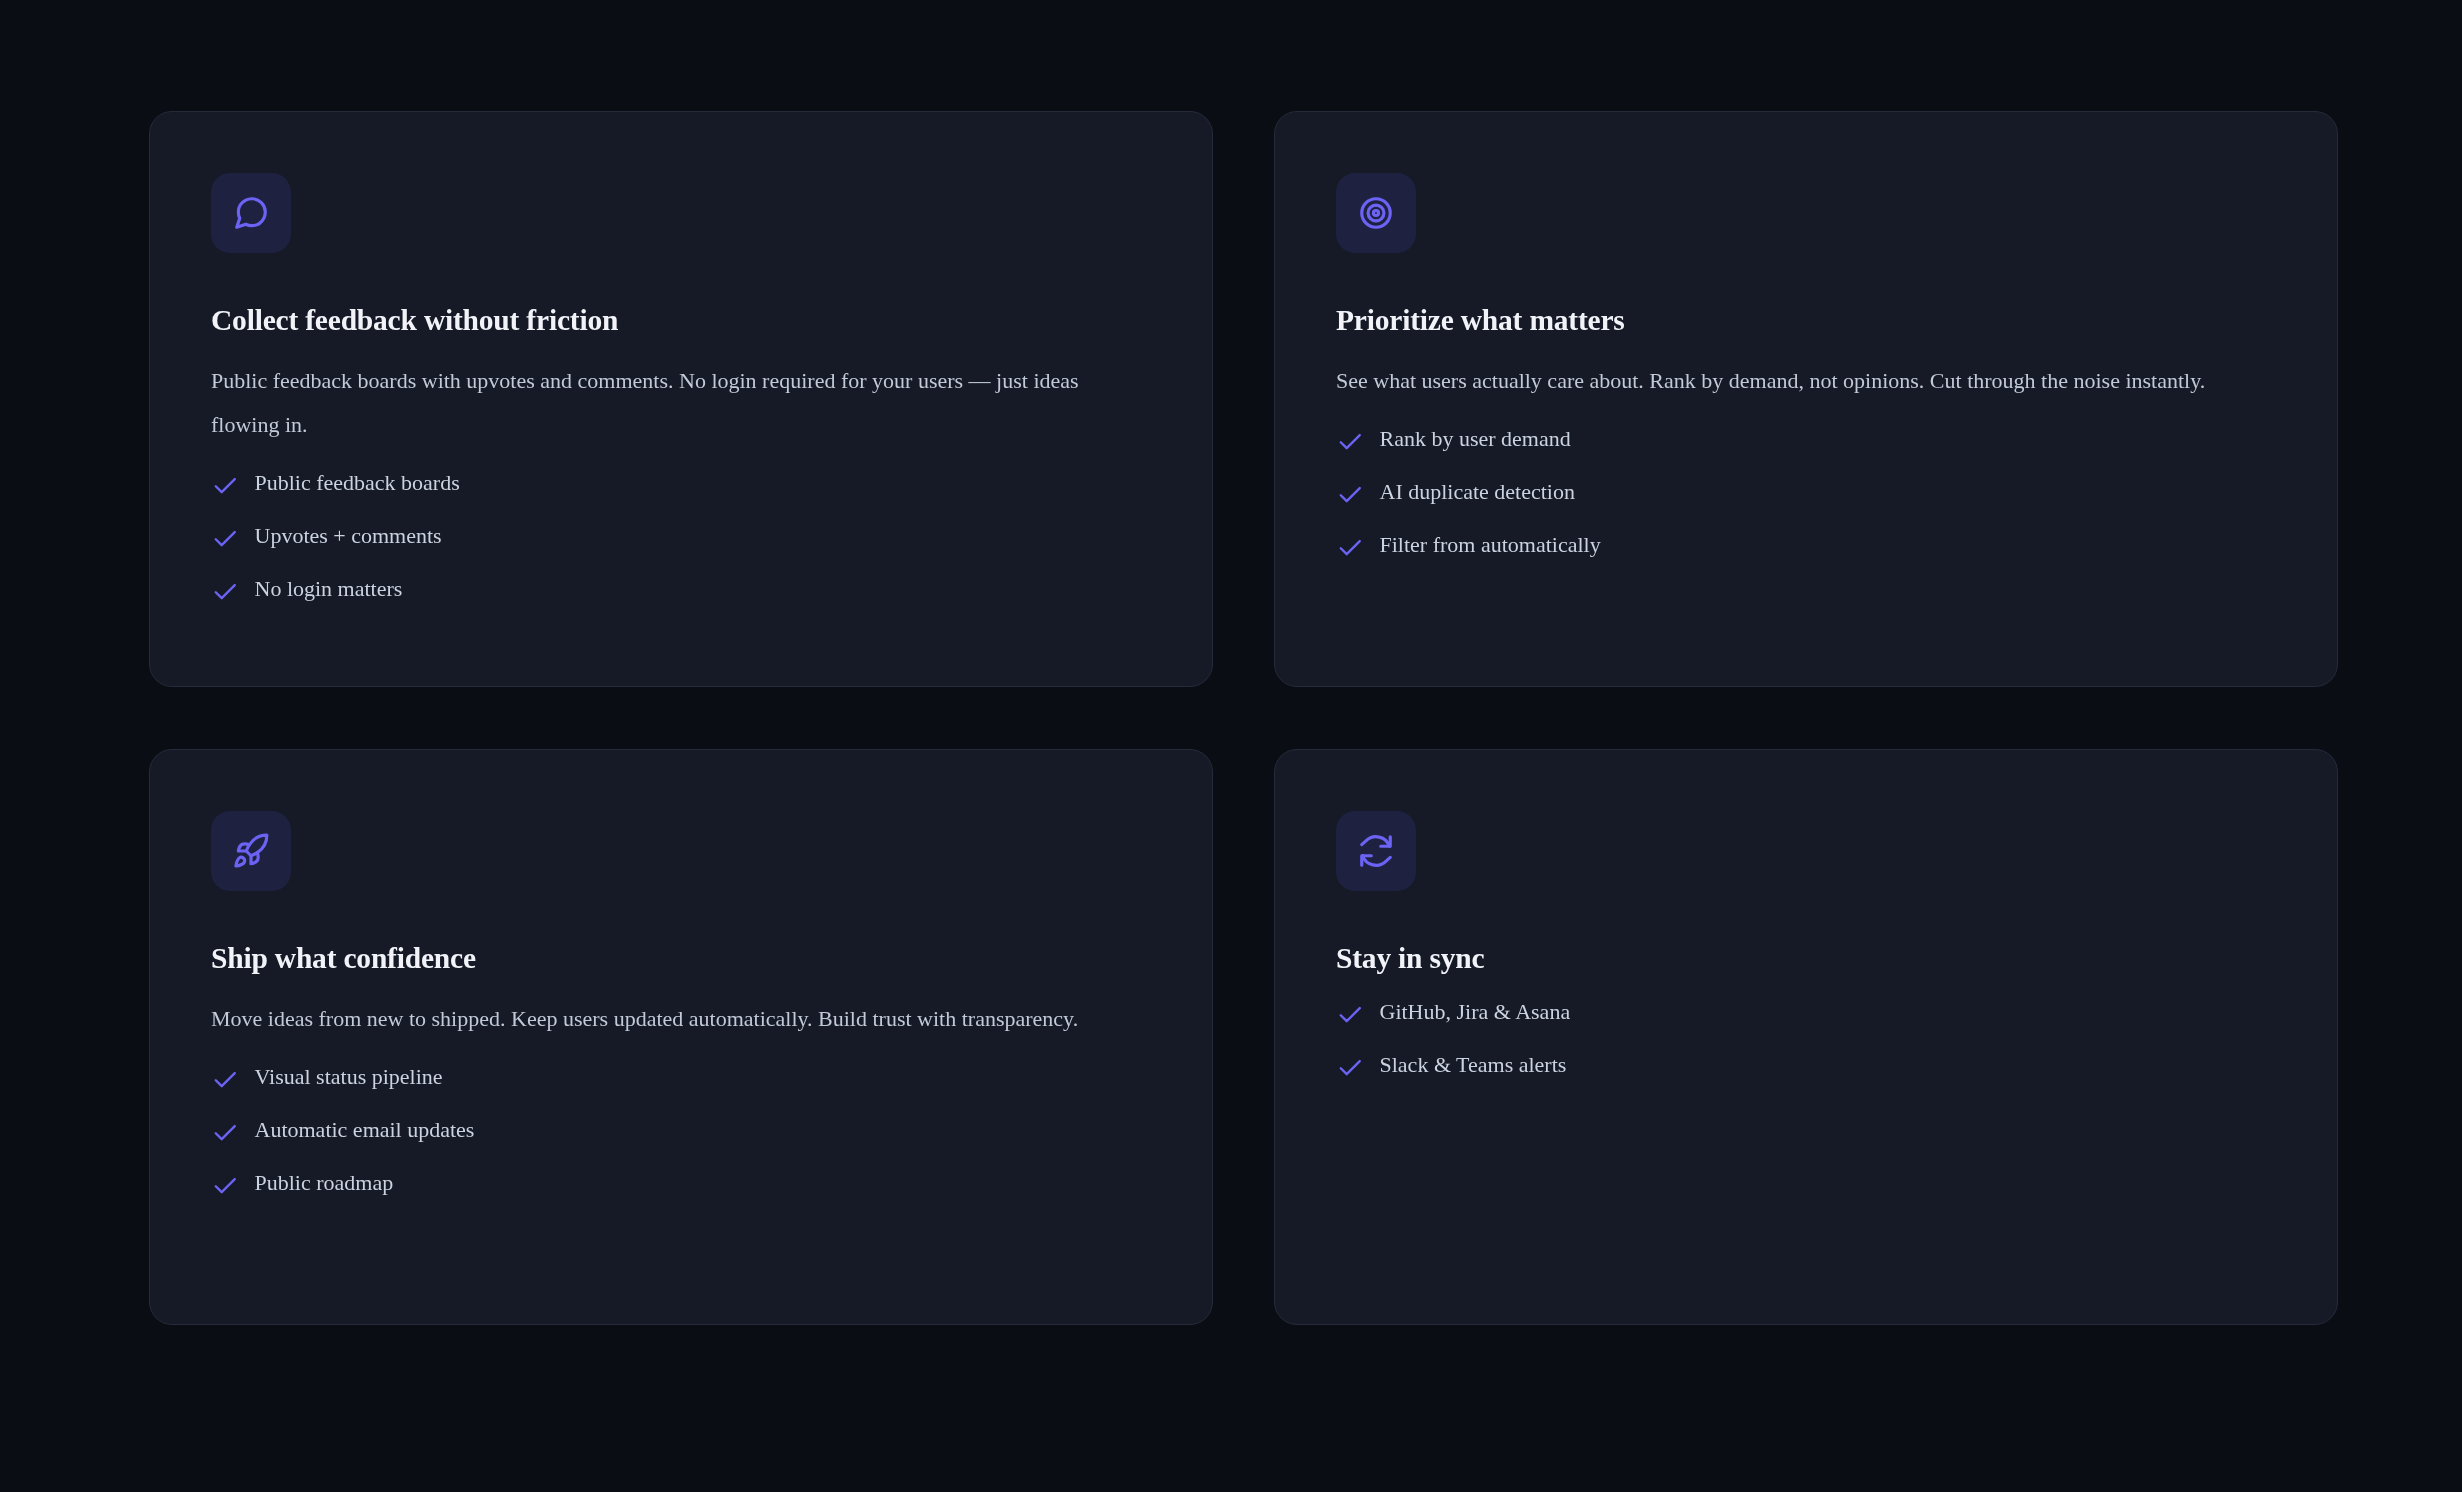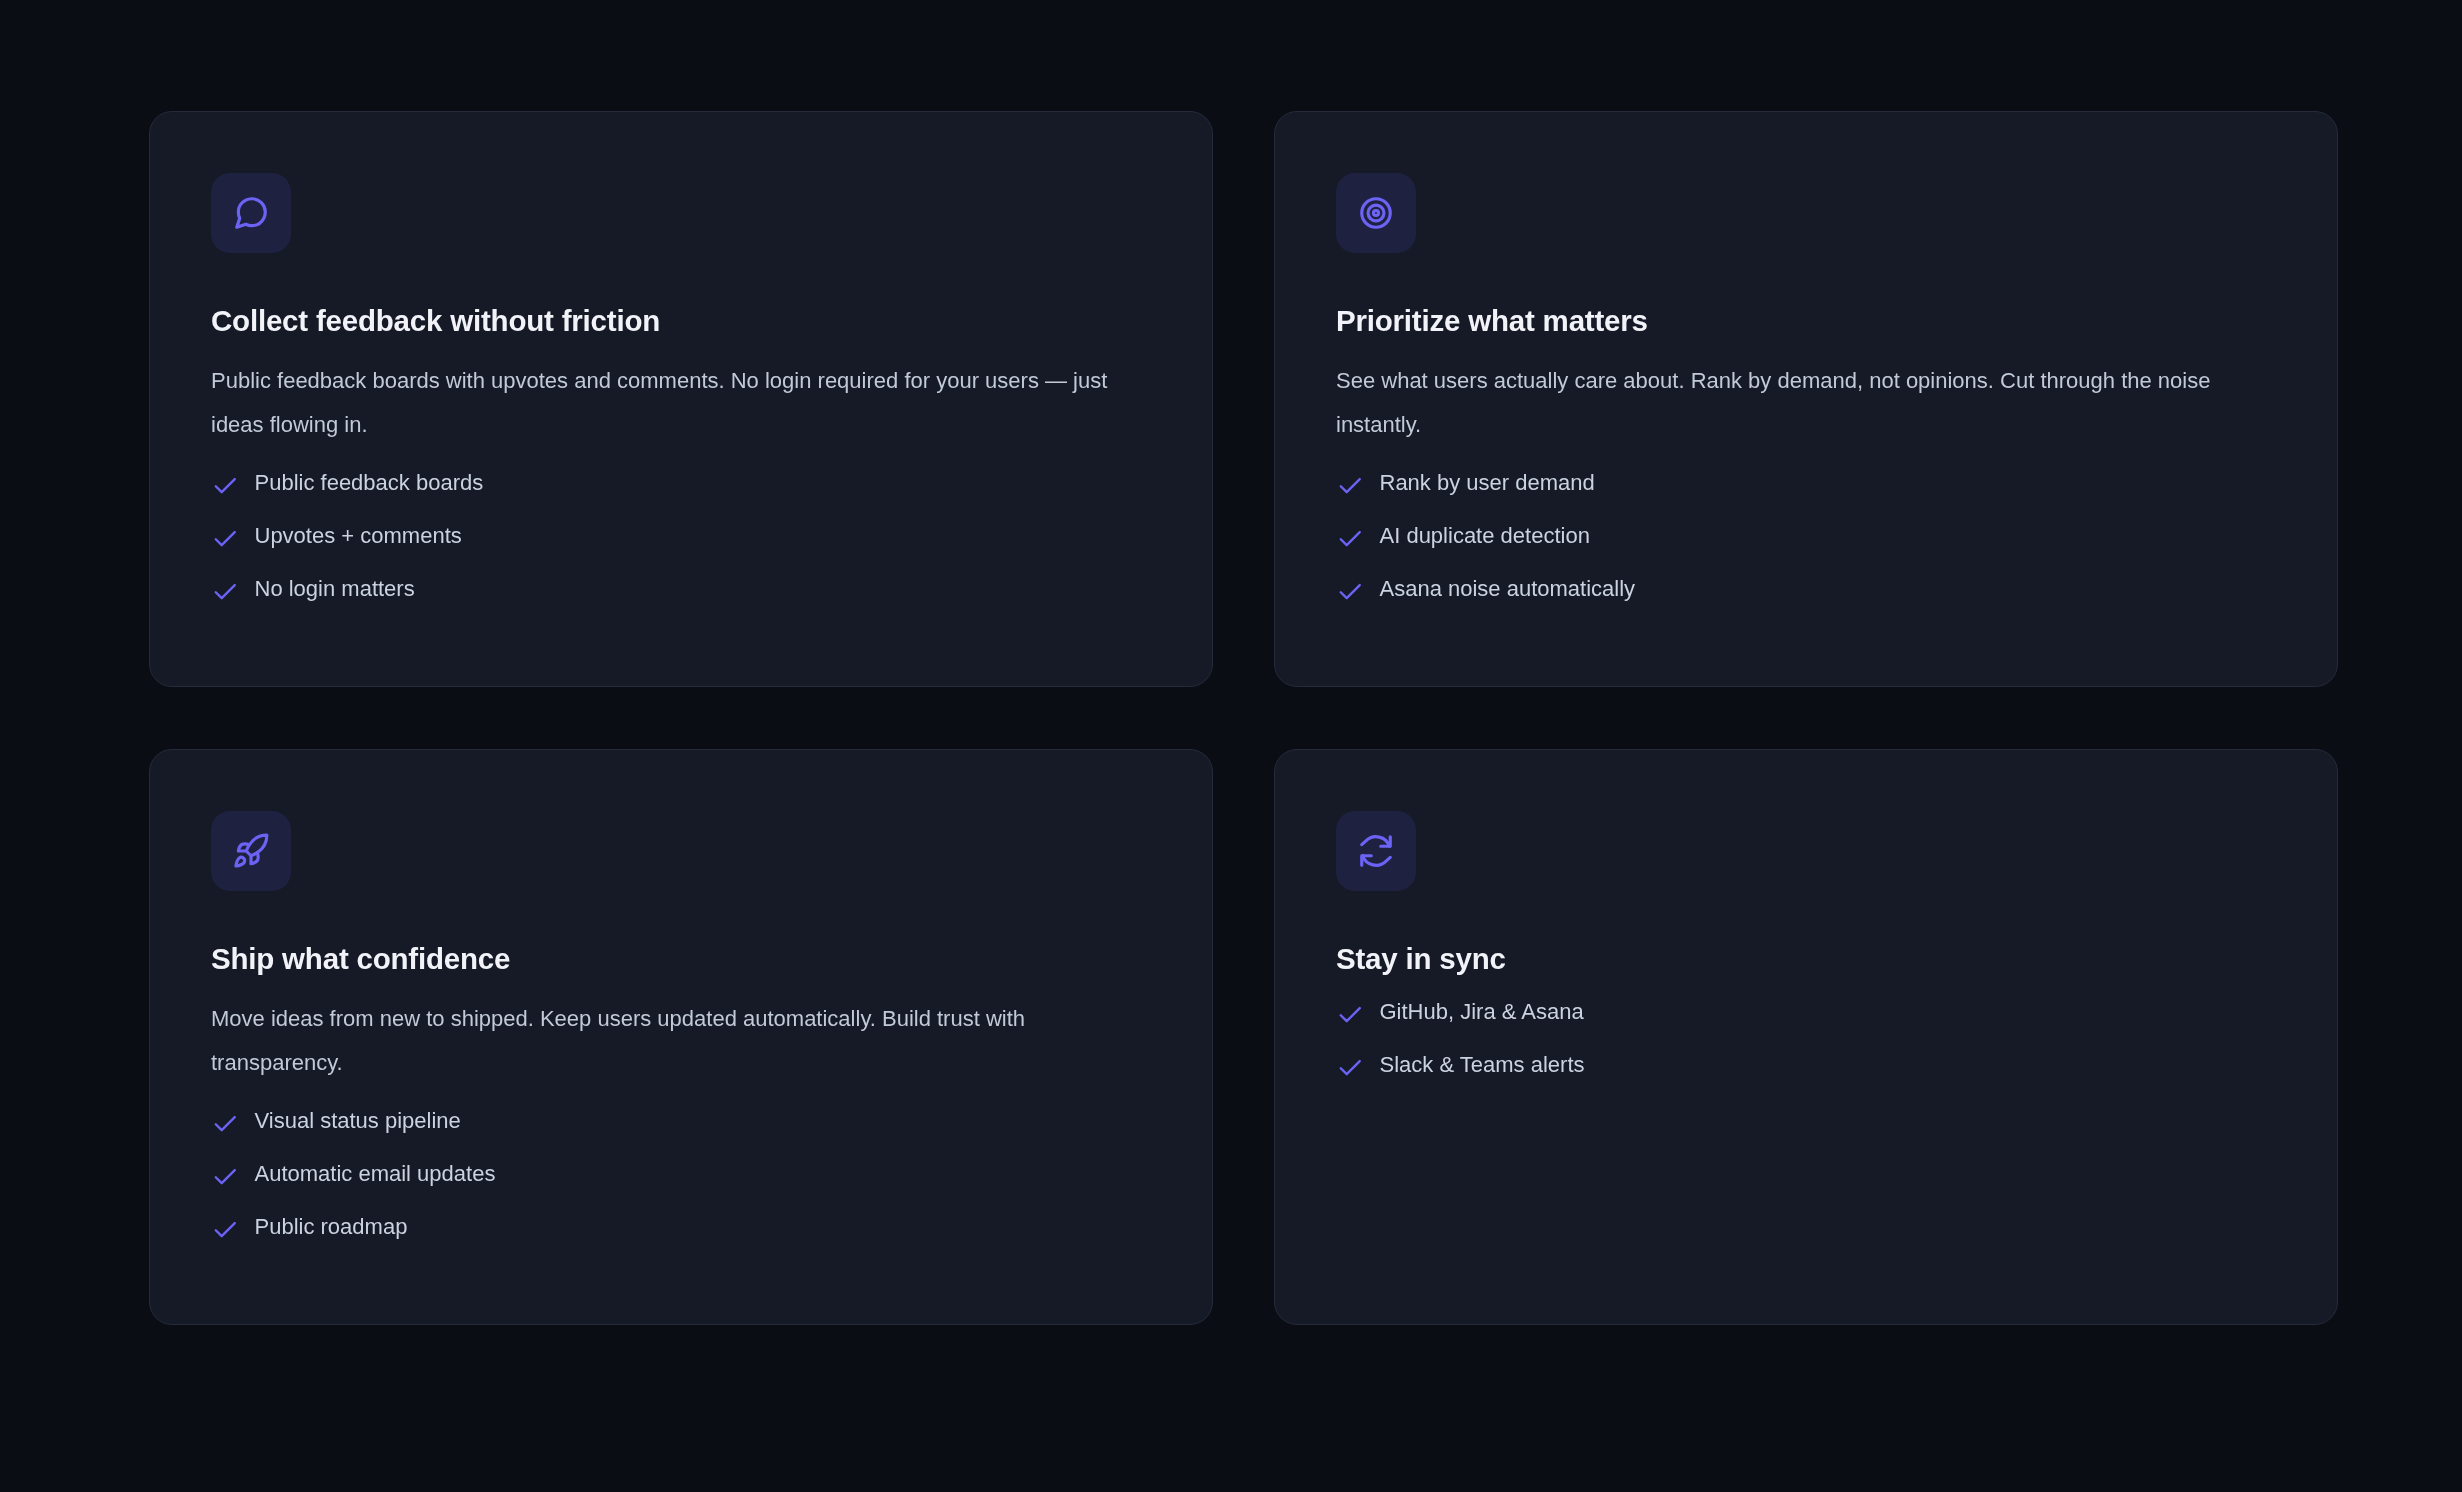--- a/index.html
+++ b/index.html
@@ -27,20 +27,21 @@
     column-gap: 61px;
     row-gap: 62px;
   }
 
   .feature-card {
     background: #151a26;
     border: 1px solid #252b3a;
     border-radius: 23px;
     padding: 61px 61px 0 61px;
     position: relative;
+    font-family: Liberation Serif, serif;
   }
 
   .icon-tile {
     width: 80px;
     height: 80px;
     border-radius: 19px;
     background: #1e2240;
     display: flex;
     align-items: center;
     justify-content: center;
@@ -168,21 +169,21 @@
             </svg>
         </span>
         <span class="feature-label">AI duplicate detection</span>
       </li>
       <li>
         <span class="check-icon">
           <svg viewBox="0 0 24 24" fill="none" stroke="#6c63f5" stroke-width="2" stroke-linecap="round" stroke-linejoin="round">
               <polyline points="20 6 9 17 4 12"></polyline>
             </svg>
         </span>
-        <span class="feature-label">Asana noise automatically</span>
+        <span class="feature-label">Filter from automatically</span>
       </li>
     </ul>
   </div>
 
   <div class="feature-card">
     <div class="icon-tile">
       <span>
         <svg viewBox="0 0 24 24" fill="none" stroke="#6c63f5" stroke-width="2" stroke-linecap="round" stroke-linejoin="round">
           <path d="M4.5 16.5c-1.5 1.26-2 5-2 5s3.74-.5 5-2c.71-.84.7-2.13-.09-2.91a2.18 2.18 0 0 0-2.91-.09z"></path>
           <path d="M12 15l-3-3a22 22 0 0 1 2-3.95A12.88 12.88 0 0 1 22 2c0 2.72-.78 7.5-6 11a22.35 22.35 0 0 1-4 2z"></path>

